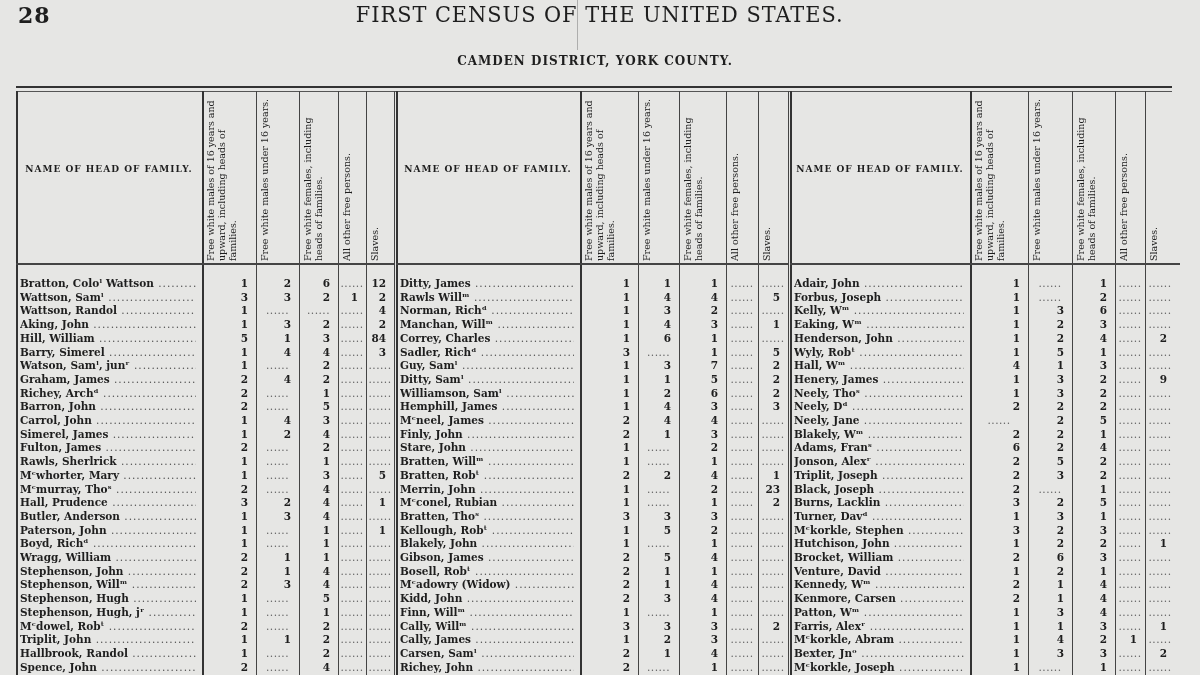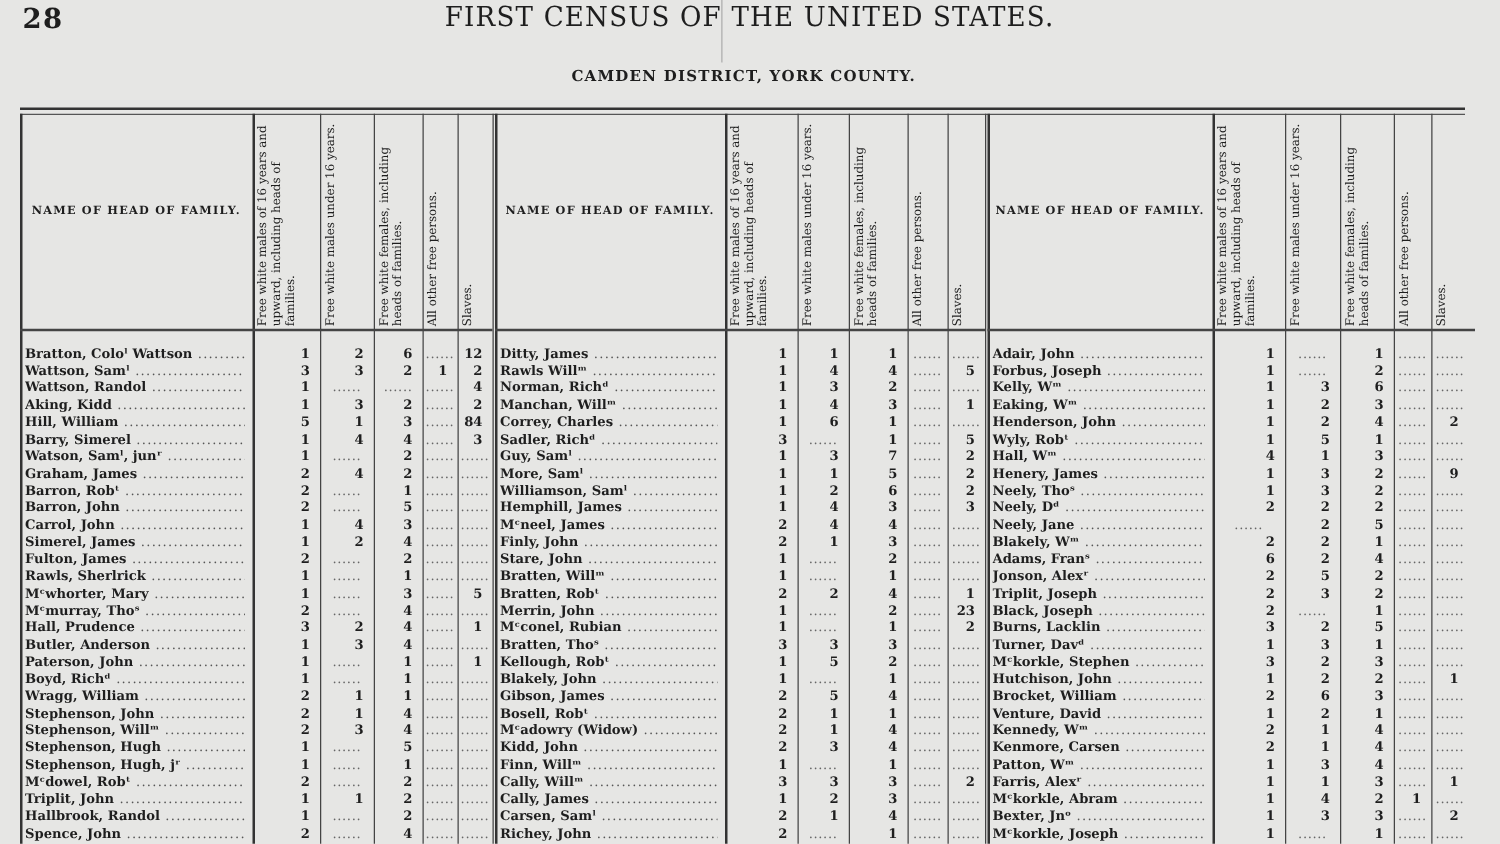--- a/index.html
+++ b/index.html
@@ -81,21 +81,21 @@
         </div>
         <div class="row" style="top: 27.4px;">
           <span class="name" style="left: 4px; width: 176px;"><span>Wattson, Randol</span><span class="leader"> ..............................</span></span>
           <span class="cell" style="left: 186px; width: 46px;">1</span>
           <span class="cell empty" style="left: 242px; width: 39px;">......</span>
           <span class="cell empty" style="left: 285px; width: 35px;">......</span>
           <span class="cell empty" style="left: 324px; width: 24px;">......</span>
           <span class="cell" style="left: 350px; width: 20px;">4</span>
         </div>
         <div class="row" style="top: 41.1px;">
-          <span class="name" style="left: 4px; width: 176px;"><span>Aking, Kidd</span><span class="leader"> ..............................</span></span>
+          <span class="name" style="left: 4px; width: 176px;"><span>Aking, John</span><span class="leader"> ..............................</span></span>
           <span class="cell" style="left: 186px; width: 46px;">1</span>
           <span class="cell" style="left: 240px; width: 35px;">3</span>
           <span class="cell" style="left: 283px; width: 31px;">2</span>
           <span class="cell empty" style="left: 324px; width: 24px;">......</span>
           <span class="cell" style="left: 350px; width: 20px;">2</span>
         </div>
         <div class="row" style="top: 54.8px;">
           <span class="name" style="left: 4px; width: 176px;"><span>Hill, William</span><span class="leader"> ..............................</span></span>
           <span class="cell" style="left: 186px; width: 46px;">5</span>
           <span class="cell" style="left: 240px; width: 35px;">1</span>
@@ -121,21 +121,21 @@
         </div>
         <div class="row" style="top: 95.9px;">
           <span class="name" style="left: 4px; width: 176px;"><span>Graham, James</span><span class="leader"> ..............................</span></span>
           <span class="cell" style="left: 186px; width: 46px;">2</span>
           <span class="cell" style="left: 240px; width: 35px;">4</span>
           <span class="cell" style="left: 283px; width: 31px;">2</span>
           <span class="cell empty" style="left: 324px; width: 24px;">......</span>
           <span class="cell empty" style="left: 352px; width: 24px;">......</span>
         </div>
         <div class="row" style="top: 109.6px;">
-          <span class="name" style="left: 4px; width: 176px;"><span>Barron, Robᵗ</span><span class="leader"> ..............................</span></span>
+          <span class="name" style="left: 4px; width: 176px;"><span>Richey, Archᵈ</span><span class="leader"> ..............................</span></span>
           <span class="cell" style="left: 186px; width: 46px;">2</span>
           <span class="cell empty" style="left: 242px; width: 39px;">......</span>
           <span class="cell" style="left: 283px; width: 31px;">1</span>
           <span class="cell empty" style="left: 324px; width: 24px;">......</span>
           <span class="cell empty" style="left: 352px; width: 24px;">......</span>
         </div>
         <div class="row" style="top: 123.3px;">
           <span class="name" style="left: 4px; width: 176px;"><span>Barron, John</span><span class="leader"> ..............................</span></span>
           <span class="cell" style="left: 186px; width: 46px;">2</span>
           <span class="cell empty" style="left: 242px; width: 39px;">......</span>
@@ -365,21 +365,21 @@
         </div>
         <div class="row" style="top: 82.2px;">
           <span class="name" style="left: 4px; width: 174px;"><span>Guy, Samˡ</span><span class="leader"> ..............................</span></span>
           <span class="cell" style="left: 184px; width: 50px;">1</span>
           <span class="cell" style="left: 242px; width: 33px;">3</span>
           <span class="cell" style="left: 283px; width: 39px;">7</span>
           <span class="cell empty" style="left: 332px; width: 28px;">......</span>
           <span class="cell" style="left: 362px; width: 22px;">2</span>
         </div>
         <div class="row" style="top: 95.9px;">
-          <span class="name" style="left: 4px; width: 174px;"><span>More, Samˡ</span><span class="leader"> ..............................</span></span>
+          <span class="name" style="left: 4px; width: 174px;"><span>Ditty, Samˡ</span><span class="leader"> ..............................</span></span>
           <span class="cell" style="left: 184px; width: 50px;">1</span>
           <span class="cell" style="left: 242px; width: 33px;">1</span>
           <span class="cell" style="left: 283px; width: 39px;">5</span>
           <span class="cell empty" style="left: 332px; width: 28px;">......</span>
           <span class="cell" style="left: 362px; width: 22px;">2</span>
         </div>
         <div class="row" style="top: 109.6px;">
           <span class="name" style="left: 4px; width: 174px;"><span>Williamson, Samˡ</span><span class="leader"> ..............................</span></span>
           <span class="cell" style="left: 184px; width: 50px;">1</span>
           <span class="cell" style="left: 242px; width: 33px;">2</span>

